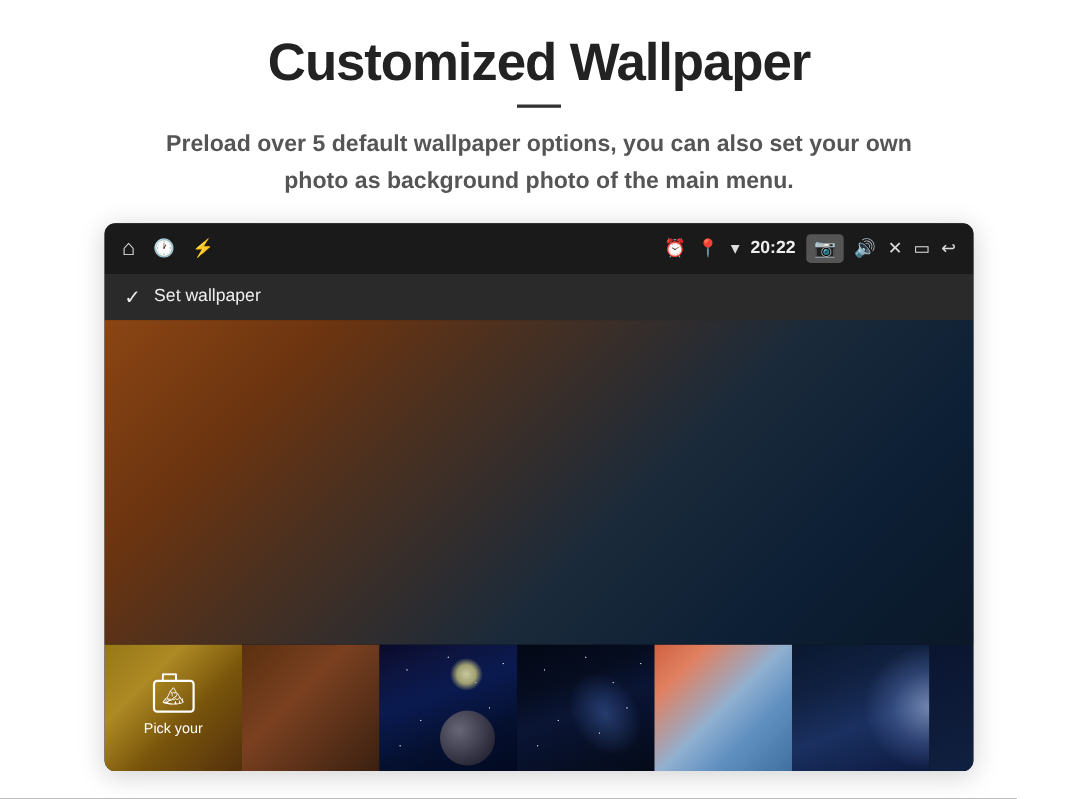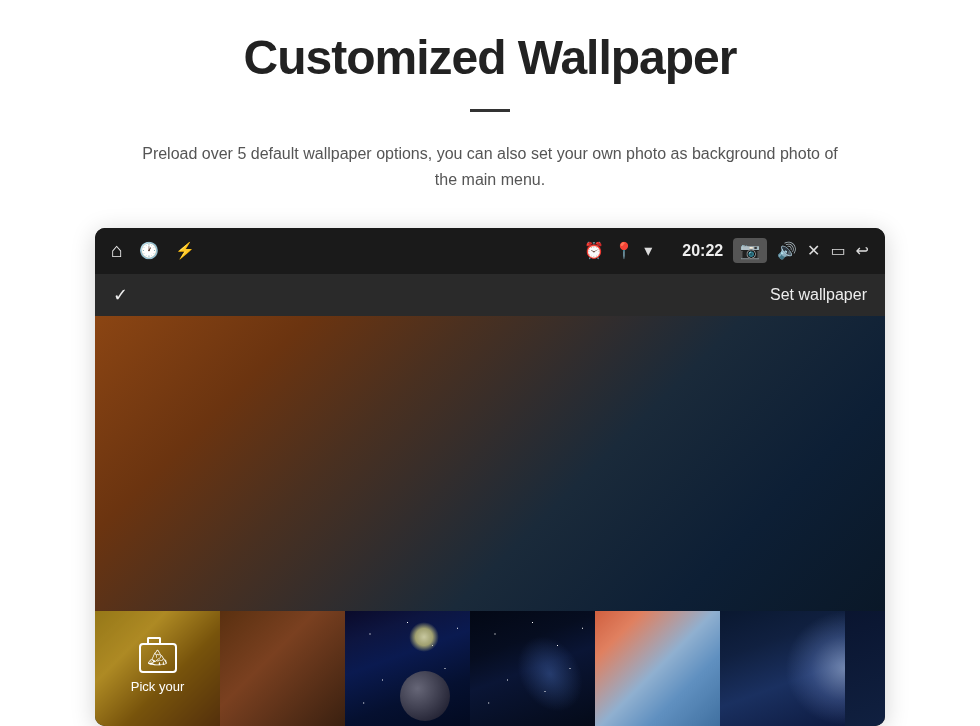--- a/index.html
+++ b/index.html
@@ -1,15 +1,15 @@
 <!DOCTYPE html>
 <html><head>
   <meta charset="utf-8">
   <style>
-    * { margin: 0; padding: 0; box-sizing: border-box; justify-content: space-between; }
+    * { margin: 0; padding: 0; box-sizing: border-box; }
     body {
       width: 980px;
       height: 726px;
       background: #ffffff;
       font-family: Georgia, 'Times New Roman', serif;
       overflow: hidden;
     }
 
     .page-wrapper {
       width: 980px;
@@ -32,28 +32,28 @@
     }
 
     .title-divider {
       width: 40px;
       height: 3px;
       background: #333;
       margin: 0 auto 16px auto;
     }
 
     .subtitle {
-      font-size: 16px;
+      font-size: 21px;
       color: #555;
       text-align: center;
       max-width: 700px;
       line-height: 1.6;
       margin-bottom: 22px;
       font-family: Arial, sans-serif;
-      font-weight: 400;
+      font-weight: 700;
     }
 
     
     .device-frame {
       width: 790px;
       border-radius: 10px;
       overflow: hidden;
       box-shadow: 0 4px 24px rgba(0,0,0,0.18);
       background: #111;
     }
@@ -84,21 +84,20 @@
     .status-icon {
       font-size: 16px;
       color: #ddd;
     }
 
     .status-time {
       font-size: 16px;
       font-weight: bold;
       color: #eee;
       font-family: Arial, sans-serif;
-      margin-left: 20px;
     }
 
     .camera-btn {
       background: #555;
       border-radius: 4px;
       padding: 3px 7px;
       display: flex;
       align-items: center;
     }
 

